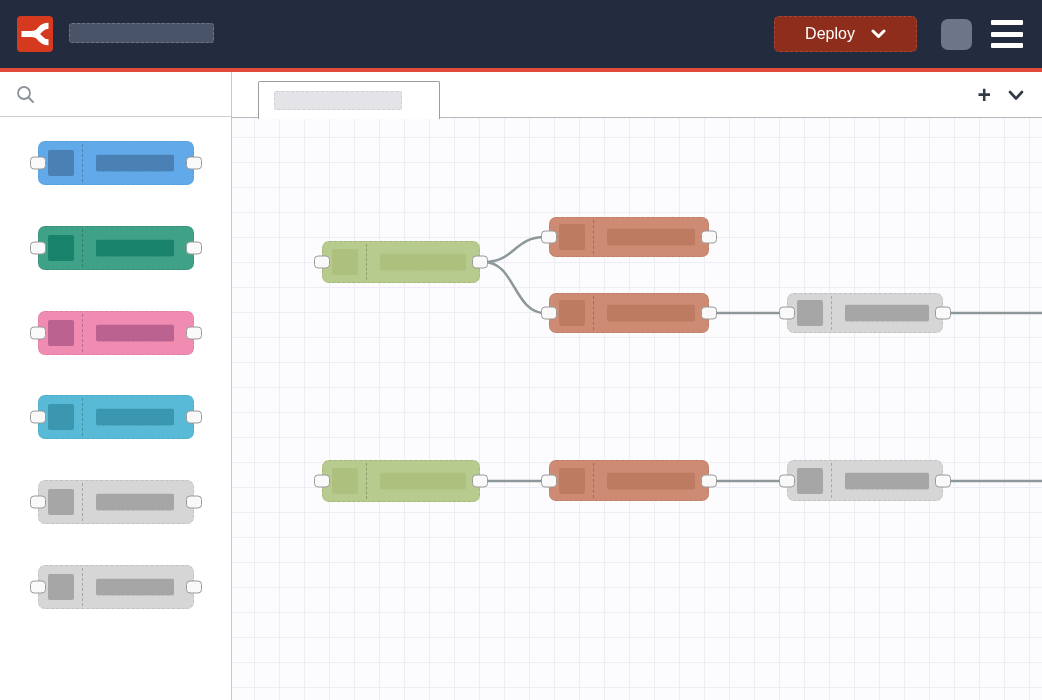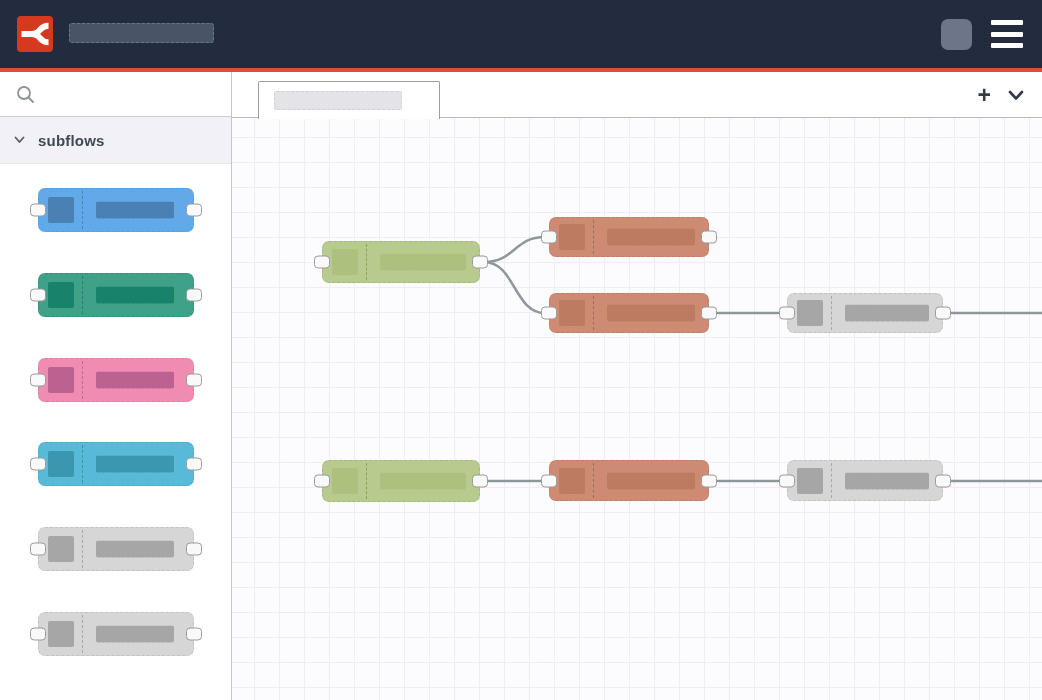--- a/index.html
+++ b/index.html
@@ -70,43 +70,43 @@
 <div class="app">
 
   <div class="header">
     <div class="logo">
       <svg width="30" height="30" viewBox="0 0 40 40">
         <path d="M2 20 L16 20" stroke="#fff" stroke-width="8" fill="none"></path>
         <path d="M38 9 C24 9 30 20 14 20 C30 20 24 31 38 31" stroke="#fff" stroke-width="8" fill="none" stroke-linejoin="round"></path>
       </svg>
     </div>
     <div class="title-ph"></div>
+    <button class="deploy">
+      <span>Deploy</span>
+      <svg width="15" height="10" viewBox="0 0 15 10">
+        <path d="M2 2 L7.5 7.5 L13 2" stroke="#fff" stroke-width="3" fill="none" stroke-linecap="round" stroke-linejoin="round"></path>
+      </svg>
+    </button>
     <div class="avatar"></div>
     <div class="hamburger">
       <span></span>
       <span></span>
       <span></span>
     </div>
   </div>
   <div class="red-line"></div>
 
   <div class="main">
 
     <div class="sidebar">
       <div class="search-row">
         <svg width="19" height="19" viewBox="0 0 19 19">
           <circle cx="8" cy="8" r="6" stroke="#8b9299" stroke-width="1.8" fill="none"></circle>
           <path d="M12.5 12.5 L17 17" stroke="#8b9299" stroke-width="1.8" stroke-linecap="round"></path>
         </svg>
-      </div>
-      <div class="category">
-        <svg width="11" height="8" viewBox="0 0 11 8">
-          <path d="M1.5 1.5 L5.5 6 L9.5 1.5" stroke="#55606a" stroke-width="1.8" fill="none" stroke-linecap="round" stroke-linejoin="round"></path>
-        </svg>
-        <span class="cat-label">subflows</span>
       </div>
       <div class="palette-list" id="palette">
           <div class="node" style="width: 156px; height: 44px; background: rgb(97, 169, 232); border: 1px dashed rgb(84, 160, 218); left: 38px; top: 24px;">
             <div class="icon" style="background: rgb(74, 128, 179); border: 1px dashed rgb(74, 128, 179);"></div>
             <div class="sep" style="border-left: 1px dashed rgba(0, 0, 0, 0.22);"></div>
             <div class="label-ph" style="width: 78px; background: rgb(74, 128, 179); border: 1px dashed rgb(74, 128, 179);"></div>
             <span class="port in"></span>
             <span class="port out"></span>
           </div>
           <div class="node" style="width: 156px; height: 44px; background: rgb(62, 161, 136); border: 1px dashed rgb(55, 145, 120); left: 38px; top: 109px;">

